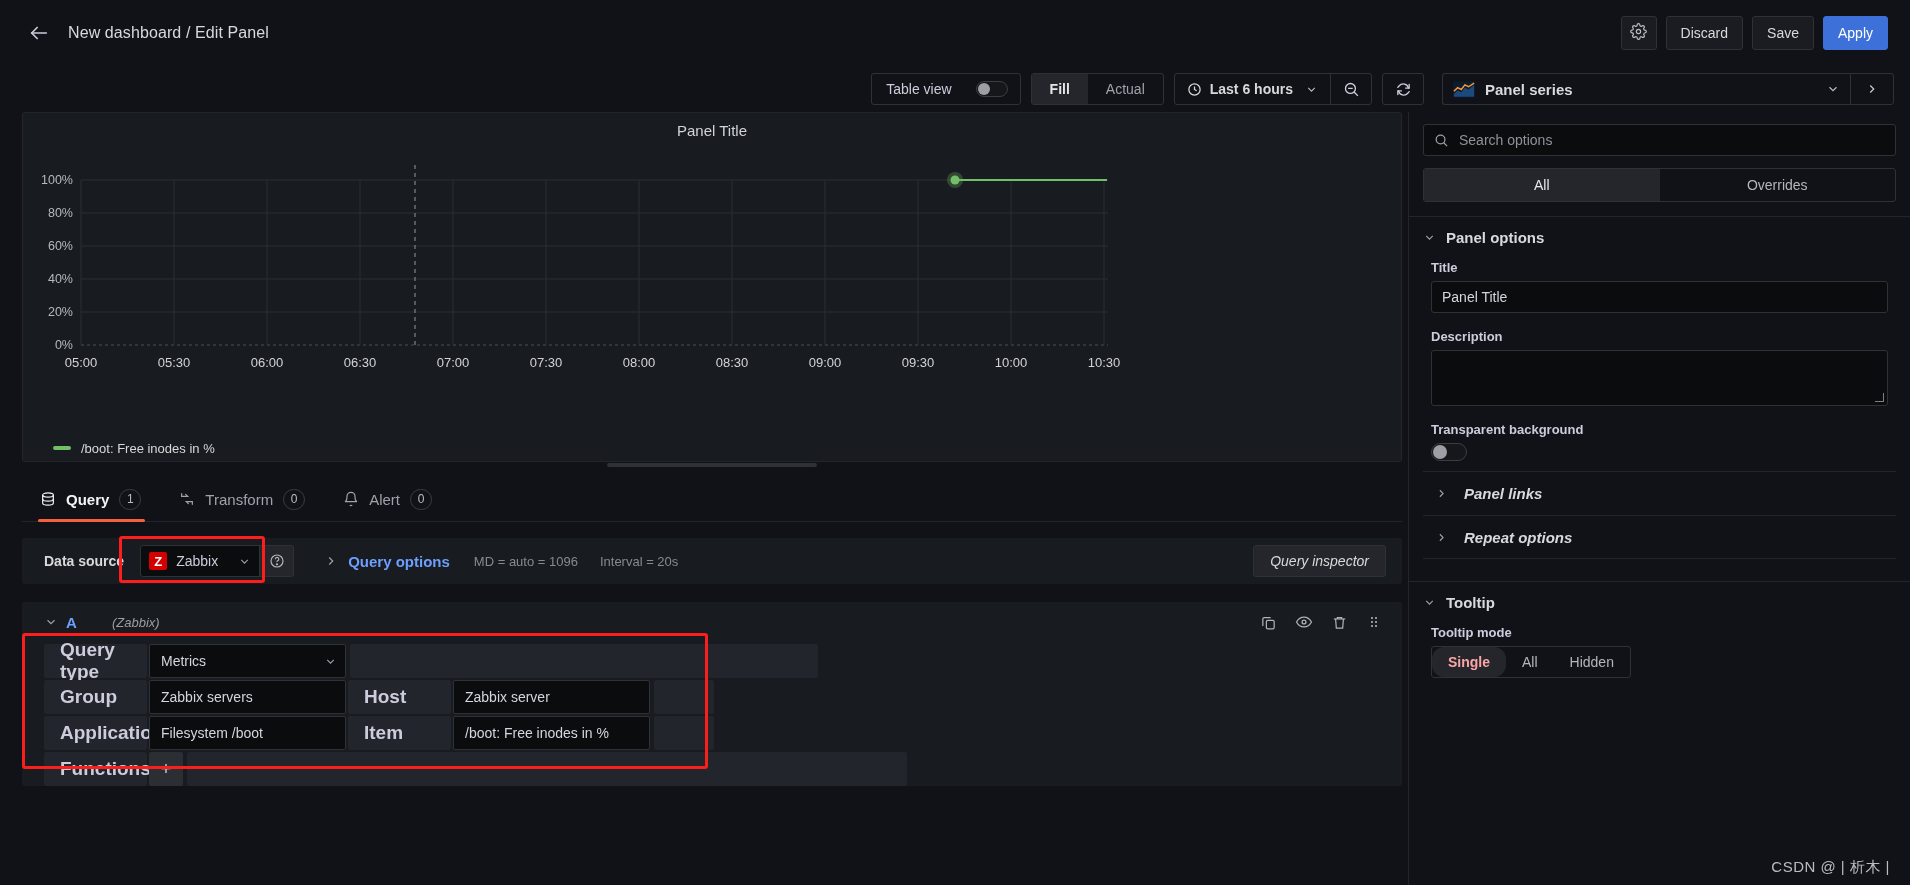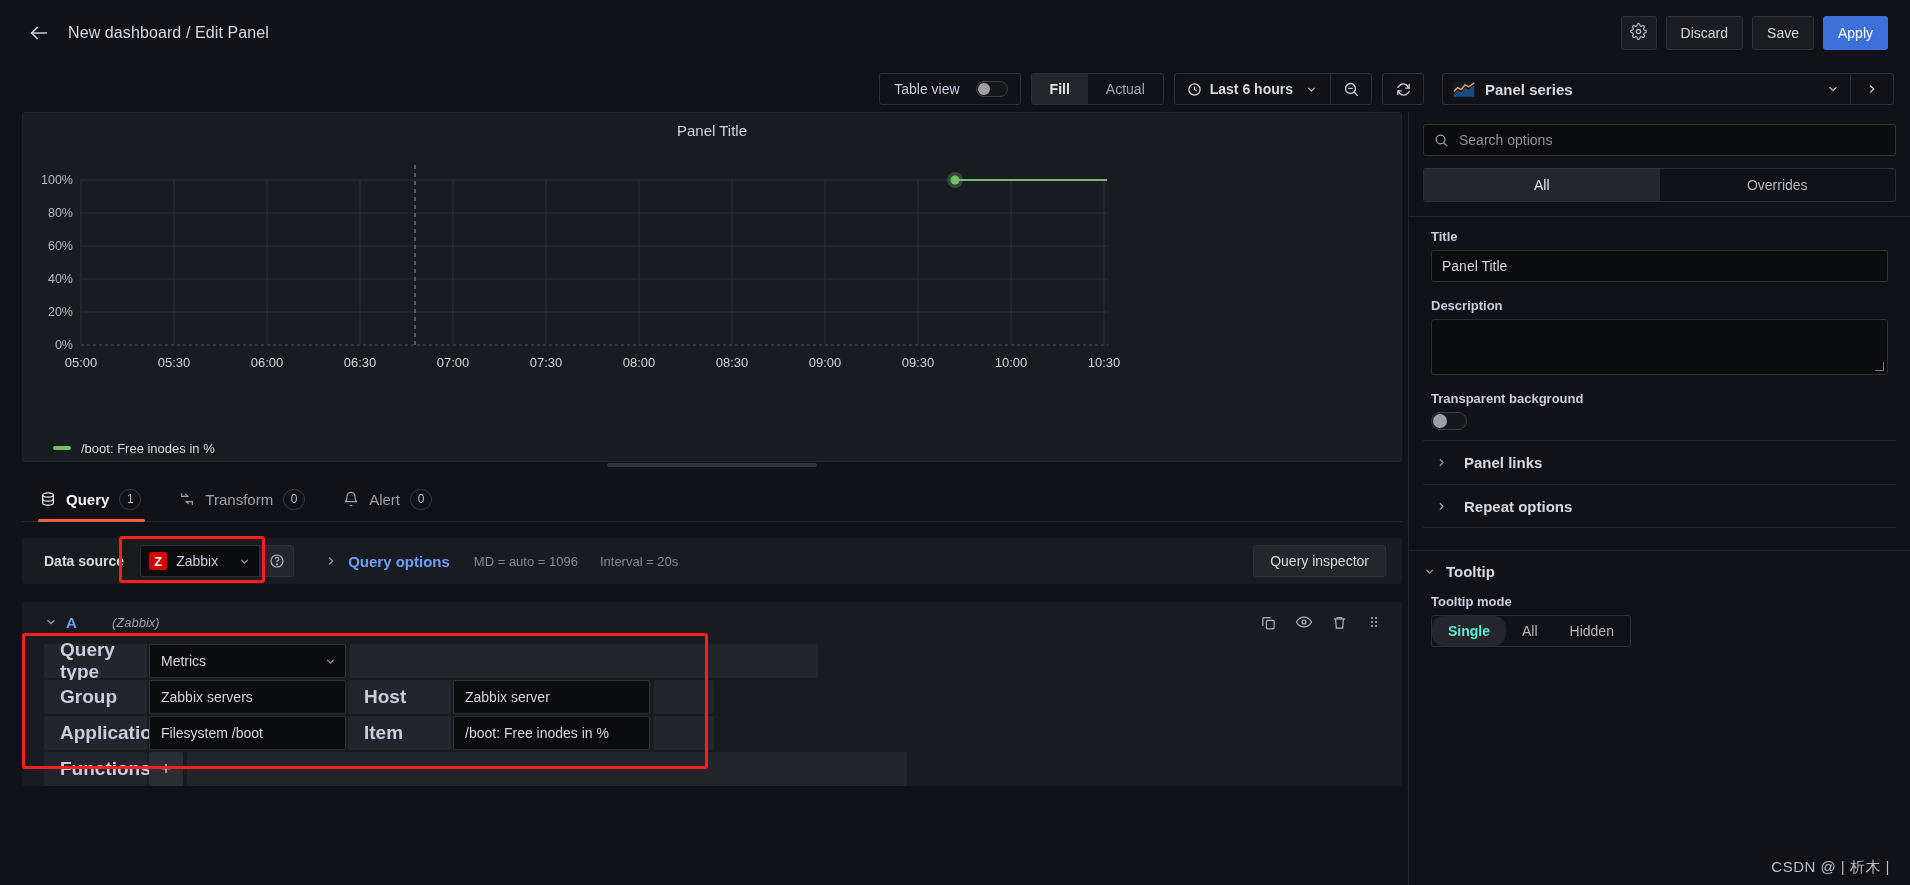--- a/index.html
+++ b/index.html
@@ -75,21 +75,21 @@
   .tool-group {
     display: flex; align-items: center;
     height: 32px;
     border: 1px solid #2c3235;
     border-radius: 3px;
     background: #111217;
     margin-right: 10px;
     overflow: hidden;
   }
   .tableview-box {
-    display: flex; align-items: center; gap: 16px;
+    display: flex; align-items: center; gap: 24px;
     padding: 0 12px 0 14px;
     height: 32px;
     font-size: 14px;
     color: #ccccdc;
     cursor: pointer;
   }
   .toggle {
     width: 32px; height: 16px;
     border-radius: 9px;
     background: #16171b;
@@ -338,20 +338,21 @@
     height: 32px;
     padding: 0 16px;
     background: #24262b;
     border: 1px solid #2c3235;
     border-radius: 3px;
     font-size: 14px;
     color: #d8d9da;
     display: flex; align-items: center;
     cursor: pointer;
     margin-right: 8px;
+    font-style: italic;
   }
 
   .query-card {
     margin-top: 18px;
     background: #181b1f;
     border-radius: 3px;
     position: relative;
   }
   .qrow-head {
     height: 40px;
@@ -522,39 +523,40 @@
     width: 14px; height: 14px; border-radius: 50%;
     background: #9c9fa6;
   }
   .sub-item {
     border-top: 1px solid #23252b;
     height: 44px;
     display: flex; align-items: center;
     gap: 16px;
     padding-left: 12px;
     cursor: pointer;
+    font-style: italic;
   }
   .sub-item:last-of-type { border-bottom: 1px solid #23252b; }
   .sub-label { font-size: 15px; font-weight: 600; color: #d8d9df; }
   .radio-group {
     margin: 0 8px;
     height: 32px;
     border: 1px solid #2c3235;
     border-radius: 3px;
     display: inline-flex;
     overflow: hidden;
   }
   .radio-item {
     padding: 0 16px;
     display: flex; align-items: center;
     font-size: 14px;
     color: #b3b6bd;
     cursor: pointer;
   }
-  .radio-item.active { background: #24262b; color: #5eead4; font-weight: 600; border-radius: 12px; }
+  .radio-item.active { background: #24262b; color: #fca5a5; font-weight: 600; border-radius: 12px; }
 
   .watermark {
     position: absolute;
     right: 20px; bottom: 8px;
     font-size: 15px;
     color: #b8bcc4;
     letter-spacing: .5px;
     pointer-events: none;
   }
 </style>
@@ -919,20 +921,28 @@
       </div>
 
       <div class="alltabs">
         <div class="alltab active">All</div>
         <div class="alltab">Overrides</div>
       </div>
 
       <div class="opt-scroll">
 
         <div class="opt-section">
+          <div class="sec-head">
+            <span class="chev">
+              <svg width="13" height="13" viewBox="0 0 24 24" fill="none" stroke="#9fa2ab" stroke-width="2">
+                  <polyline points="6 9 12 15 18 9"></polyline>
+                </svg>
+            </span>
+            <span class="sec-title">Panel options</span>
+          </div>
           <div class="field-label">Title</div>
           <div class="text-input">Panel Title</div>
           <div class="field-label">Description</div>
           <div class="textarea"></div>
           <div class="field-label">Transparent background</div>
           <div class="toggle-lg">
               <span class="knob"></span>
             </div>
 
           <div class="sub-item">

